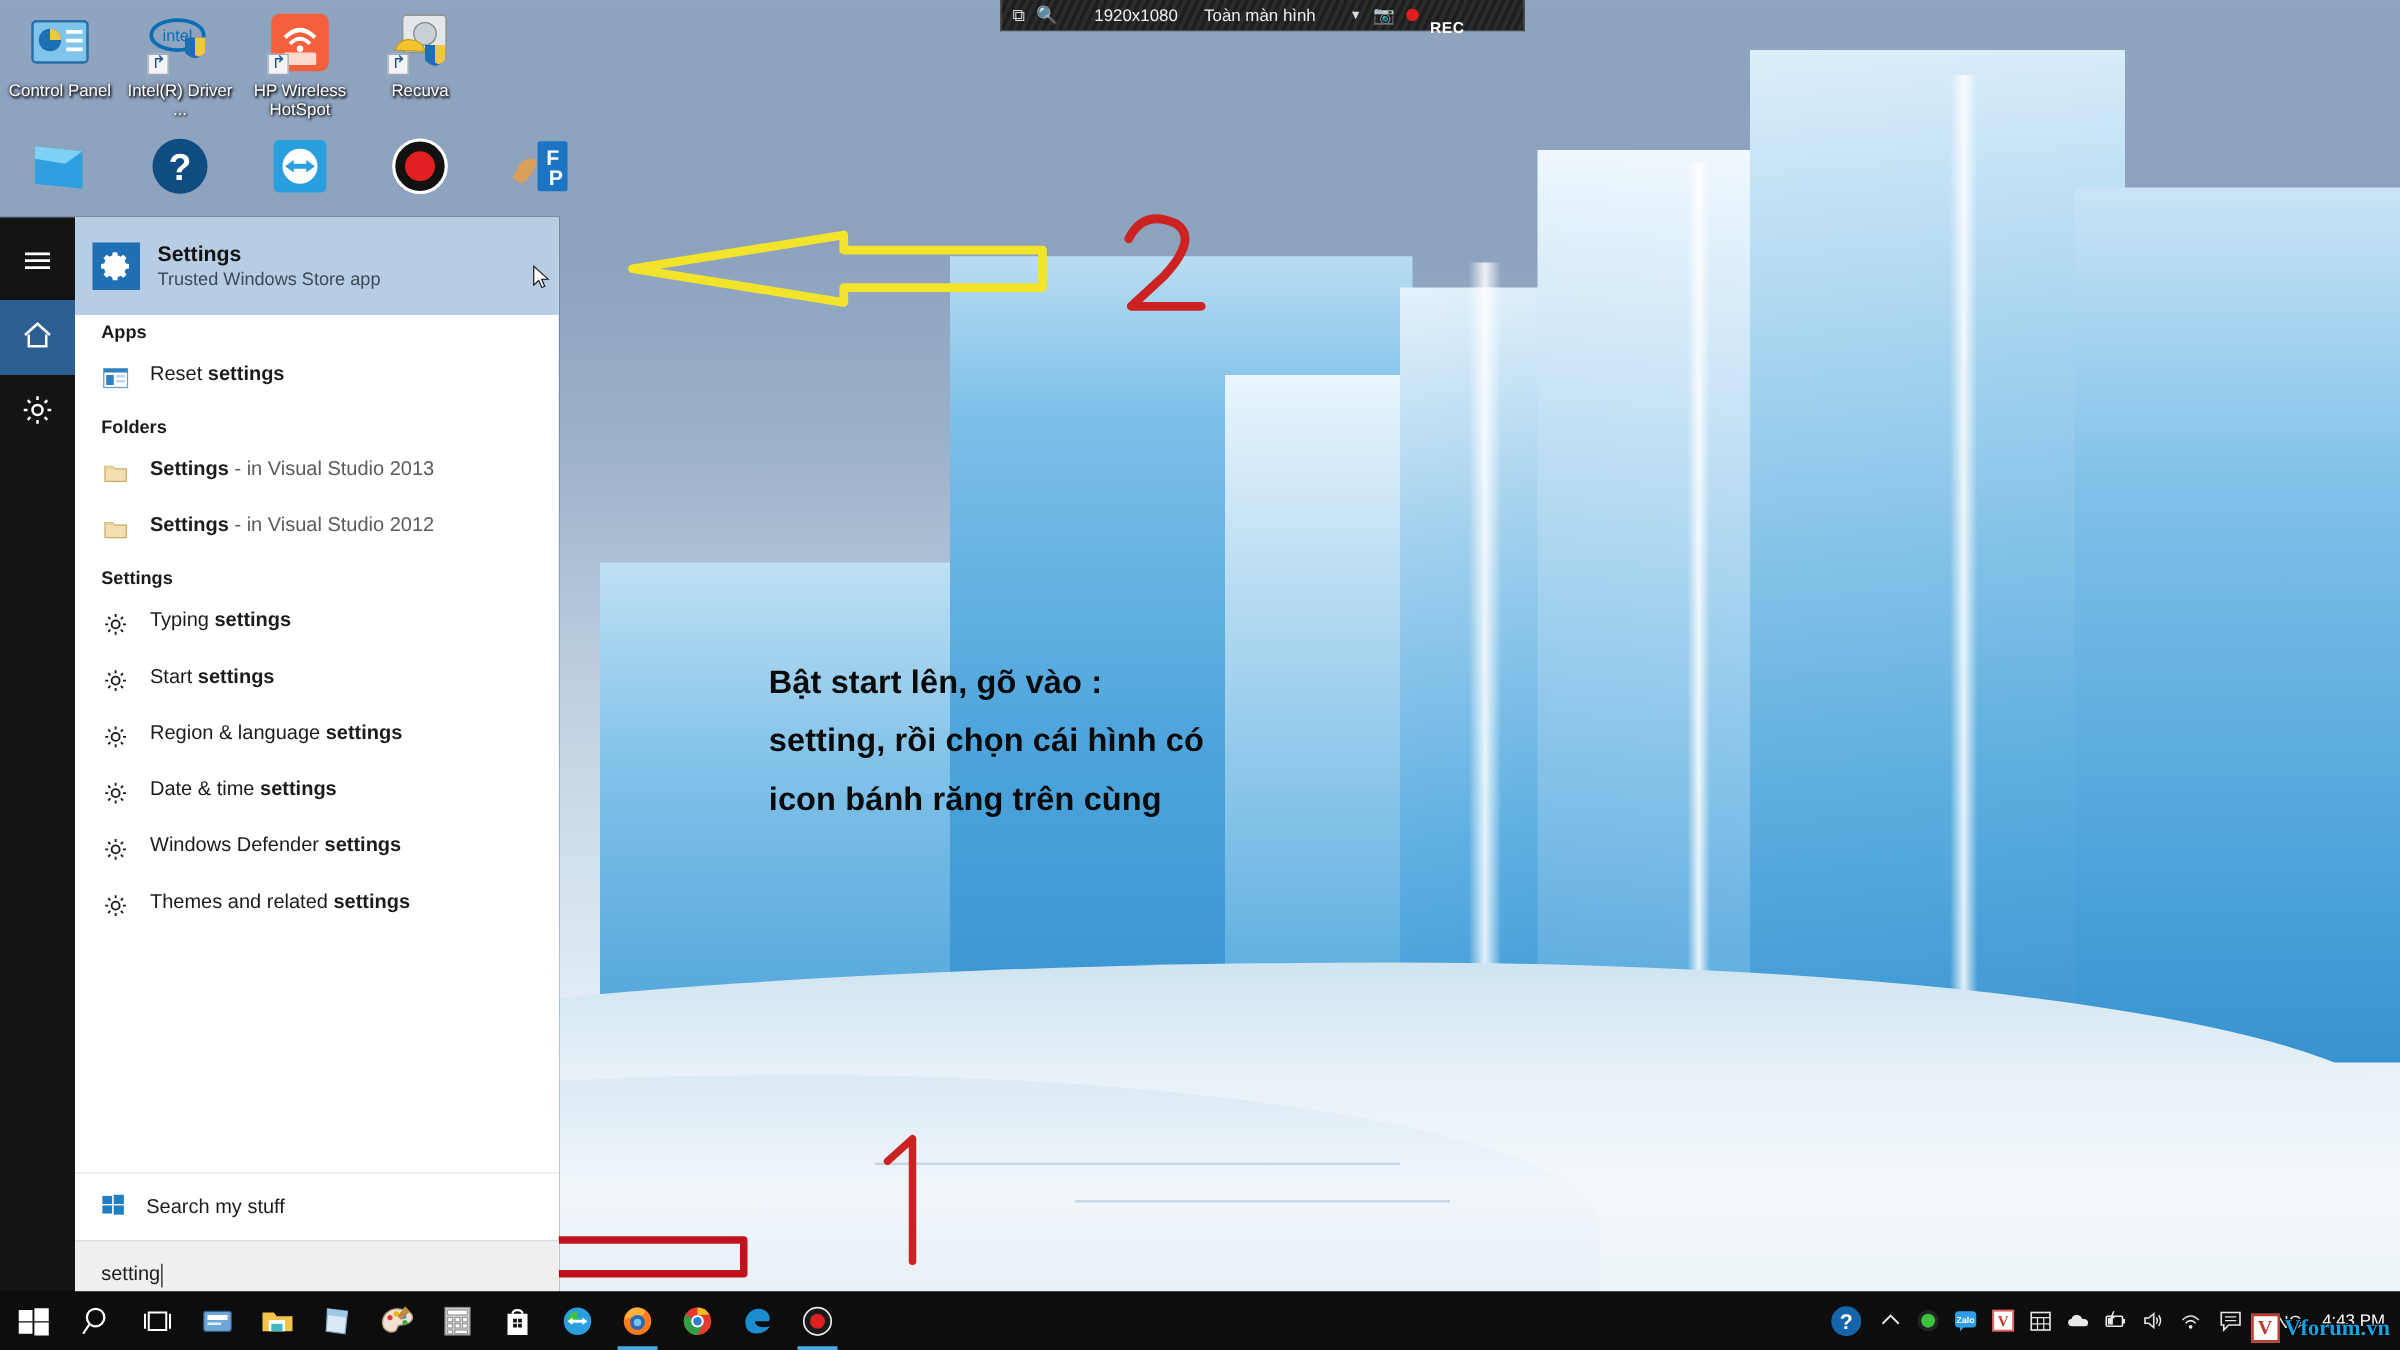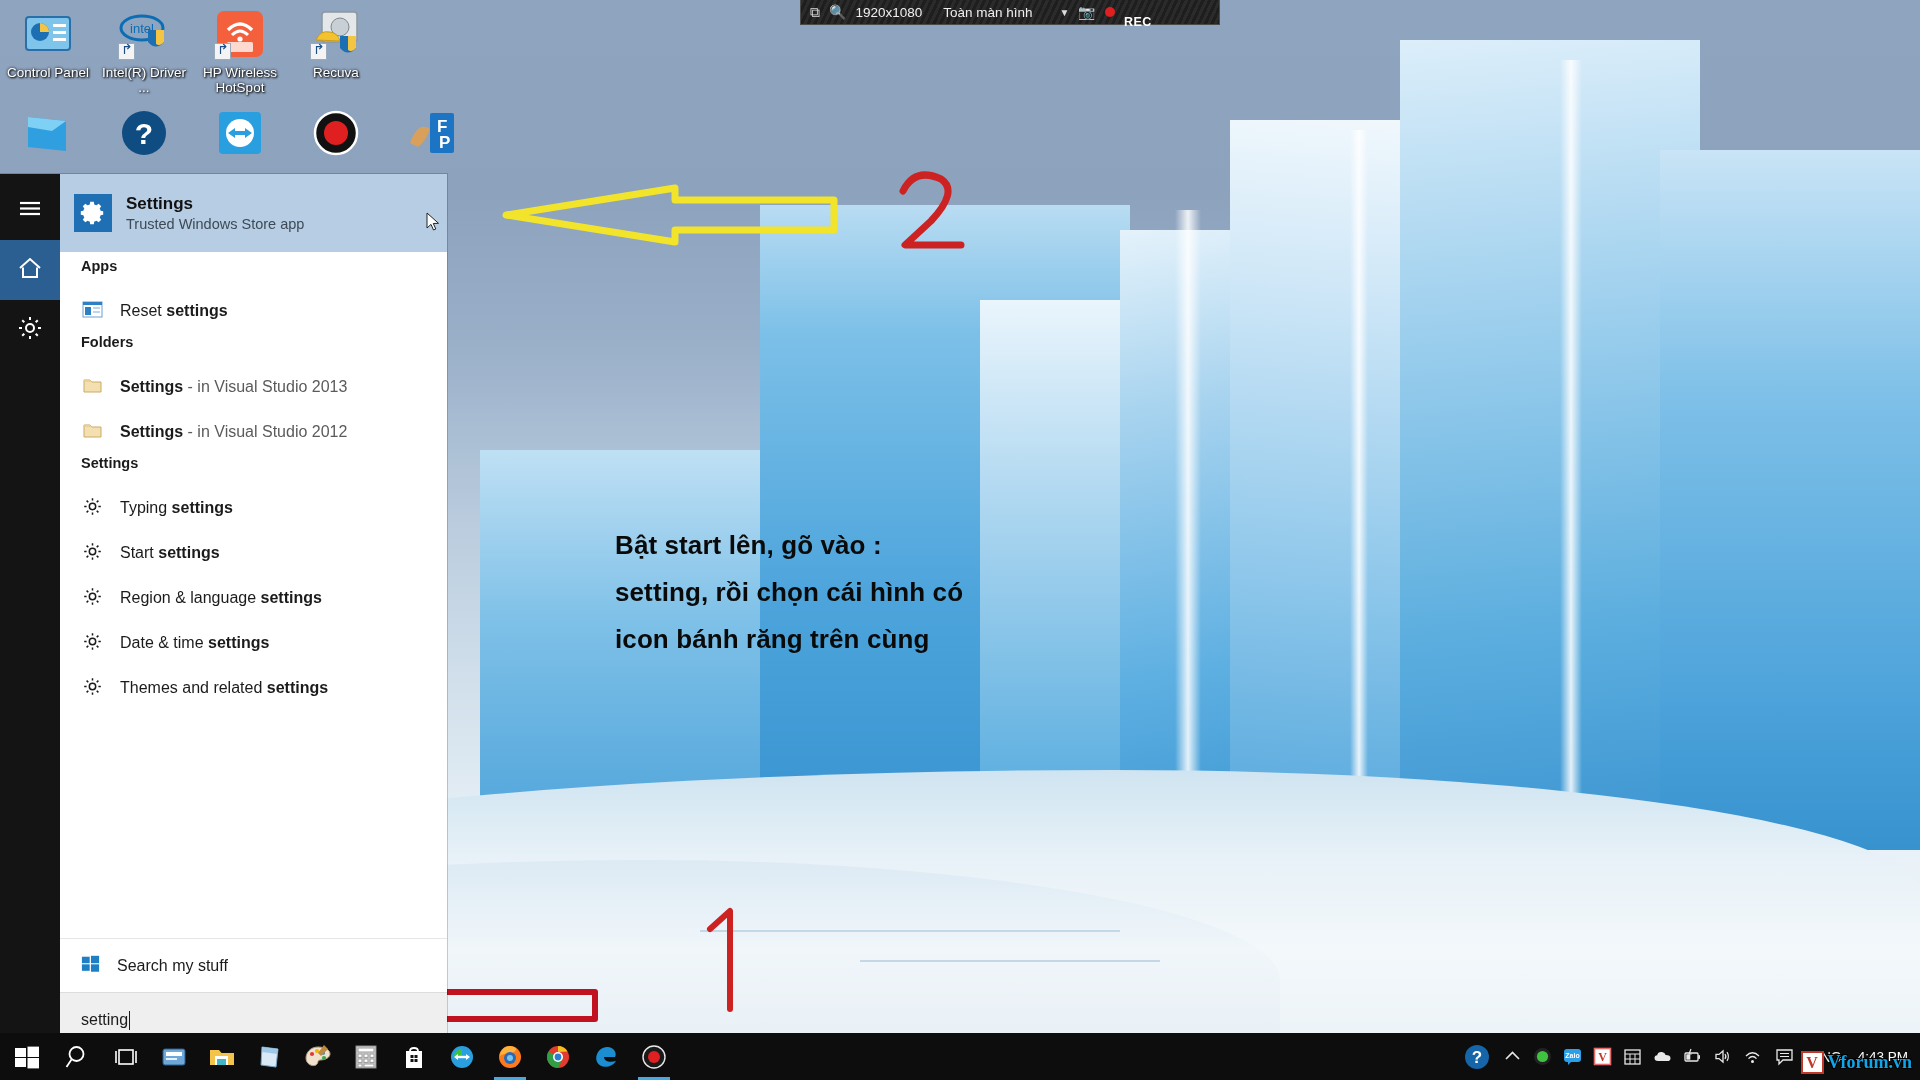--- a/index.html
+++ b/index.html
@@ -77,21 +77,21 @@
   }
 
   
   #recbar {
     position:absolute; left:800px; top:0; width:420px; height:25px;
     background:repeating-linear-gradient(115deg,#2b2b2b 0 3px,#1e1e1e 3px 6px);
     border:1px solid #4a4a4a; border-top:none;
     display:flex; align-items:center; gap:9px; padding:0 9px;
     color:#e8e8e8; font-size:13px;
   }
-  #recbar .res { color:#efefef; font-size:13.5px; }
+  #recbar .res { color:#efefef; font-size:13.5px;margin-left:20px; }
   #recbar .mode { color:#efefef; font-size:13.5px; margin-left:12px; }
   #recbar .caret { margin-left:18px; color:#ddd; font-size:10px; }
   #recbar .cam { color:#e8a33d; font-size:14px; }
   #recbar .recdot { width:10px; height:10px; border-radius:50%; background:#e02020; display:inline-block; }
   #recbar .reclbl { color:#fff; font-weight:bold; font-size:12.5px; letter-spacing:.5px;margin-top:19px; }
   .icn { font-size:14px; color:#dcdcdc; }
 
   
   #flyout {
     position:absolute; left:0; top:174px; width:447px; height:873px;
@@ -122,21 +122,21 @@
   .tr-title { font-size:17px; color:#111; font-weight:bold; line-height:21px; }
   .tr-sub { font-size:14.5px; color:#3d4a55; line-height:20px; }
 
   .cursor { position:absolute; left:366px; top:38px; width:14px; height:20px; }
 
   .sec-head {
     font-size:14.5px; font-weight:bold; color:#1b1b1b;
     padding:6px 0 9px 21px;
   }
   .res-row {
-    display:flex; align-items:flex-end; gap:17px; padding:8px 0 8px 21px;
+    display:flex; align-items:flex-start; gap:17px; padding:8px 0 8px 21px;
     min-height:45px; font-size:16px; color:#1b1b1b;
   }
   .res-row .ic { width:22px; height:22px; flex:0 0 22px; display:flex; align-items:center; justify-content:center; }
   .res-row .ic svg { width:21px; height:21px; }
   .res-row b { font-weight:bold; }
   .res-row .muted { color:#5b5b5b; }
 
   .spacer { flex:1 1 auto; }
 
   .search-my-stuff {
@@ -487,20 +487,31 @@
         <svg viewBox="0 0 21 21">
             <g fill="none" stroke="#1b1b1b" stroke-width="1.5">
               <circle cx="10.5" cy="10.5" r="3.2"></circle>
               <path d="M10.5 2.2 L10.5 4.6 M10.5 16.4 L10.5 18.8 M2.2 10.5 L4.6 10.5 M16.4 10.5 L18.8 10.5 M4.6 4.6 L6.3 6.3 M14.7 14.7 L16.4 16.4 M16.4 4.6 L14.7 6.3 M6.3 14.7 L4.6 16.4"></path>
             </g>
           </svg>
       </span>
       <span><span>Date &amp; time </span><b>settings</b></span>
     </div>
 
+    <div class="res-row">
+      <span class="ic">
+        <svg viewBox="0 0 21 21">
+            <g fill="none" stroke="#1b1b1b" stroke-width="1.5">
+              <circle cx="10.5" cy="10.5" r="3.2"></circle>
+              <path d="M10.5 2.2 L10.5 4.6 M10.5 16.4 L10.5 18.8 M2.2 10.5 L4.6 10.5 M16.4 10.5 L18.8 10.5 M4.6 4.6 L6.3 6.3 M14.7 14.7 L16.4 16.4 M16.4 4.6 L14.7 6.3 M6.3 14.7 L4.6 16.4"></path>
+            </g>
+          </svg>
+      </span>
+      <span><span>Windows Defender </span><b>settings</b></span>
+    </div>
 
     <div class="res-row">
       <span class="ic">
         <svg viewBox="0 0 21 21">
             <g fill="none" stroke="#1b1b1b" stroke-width="1.5">
               <circle cx="10.5" cy="10.5" r="3.2"></circle>
               <path d="M10.5 2.2 L10.5 4.6 M10.5 16.4 L10.5 18.8 M2.2 10.5 L4.6 10.5 M16.4 10.5 L18.8 10.5 M4.6 4.6 L6.3 6.3 M14.7 14.7 L16.4 16.4 M16.4 4.6 L14.7 6.3 M6.3 14.7 L4.6 16.4"></path>
             </g>
           </svg>
       </span>

